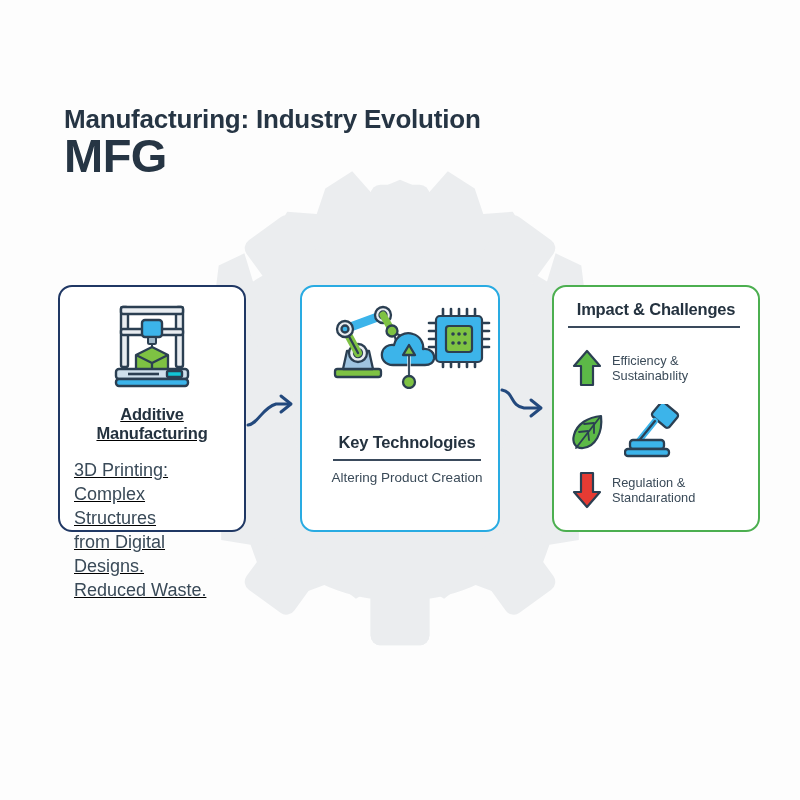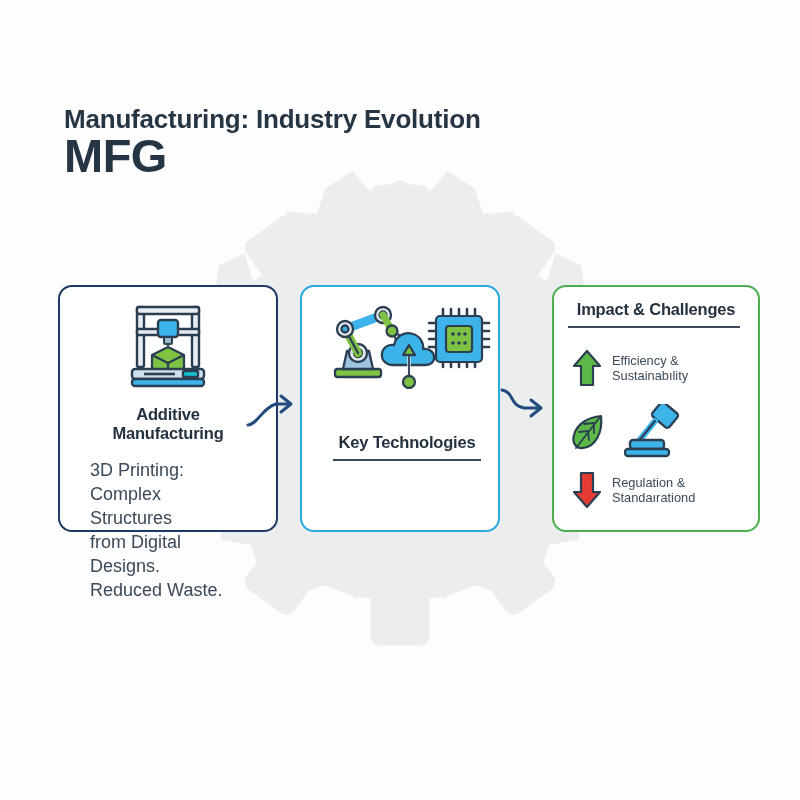--- a/index.html
+++ b/index.html
@@ -57,23 +57,24 @@
   .card {
     position: absolute;
     background: #ffffff;
     border-radius: 14px;
     box-sizing: border-box;
     z-index: 2;
   }
   #card-additive {
     left: 58px;
     top: 285px;
-    width: 220px;
+    width: 188px;
     height: 247px;
     border: 2.5px solid #203864;
+    text-decoration: underline;
   }
   #card-technologies {
     left: 300px;
     top: 285px;
     width: 200px;
     height: 247px;
     border: 2.5px solid #29abe2;
     padding-left: 14px;
   }
   #card-impact {
@@ -318,20 +319,21 @@
                      C107 45 112 50 111 56 C110 61 106 62 102 62 Z" fill="#3cb4ea"></path>
             <line x1="86" y1="46" x2="86" y2="78" stroke="#e9edf1" stroke-width="3.4"></line>
             <line x1="86" y1="46" x2="86" y2="78" stroke="#2b3f52" stroke-width="1.8"></line>
             <polygon points="86,42 92,52 80,52" fill="#7ec243"></polygon>
             <circle cx="86" cy="79" r="6" fill="#7ec243"></circle>
           </g>
         </svg>
       </div>
       <div class="card-heading">Key Technologies</div>
       <div class="card-divider"></div>
+      <div class="card-body">Altering Product Creation</div>
     </div>
   </div>
 
   <div class="card" id="card-impact">
     <div class="card-inner">
       <div class="card-heading">Impact &amp; Challenges</div>
       <div class="card-divider"></div>
       <div class="impact-rows">
 
         <div class="impact-row" id="impact-row-up">

